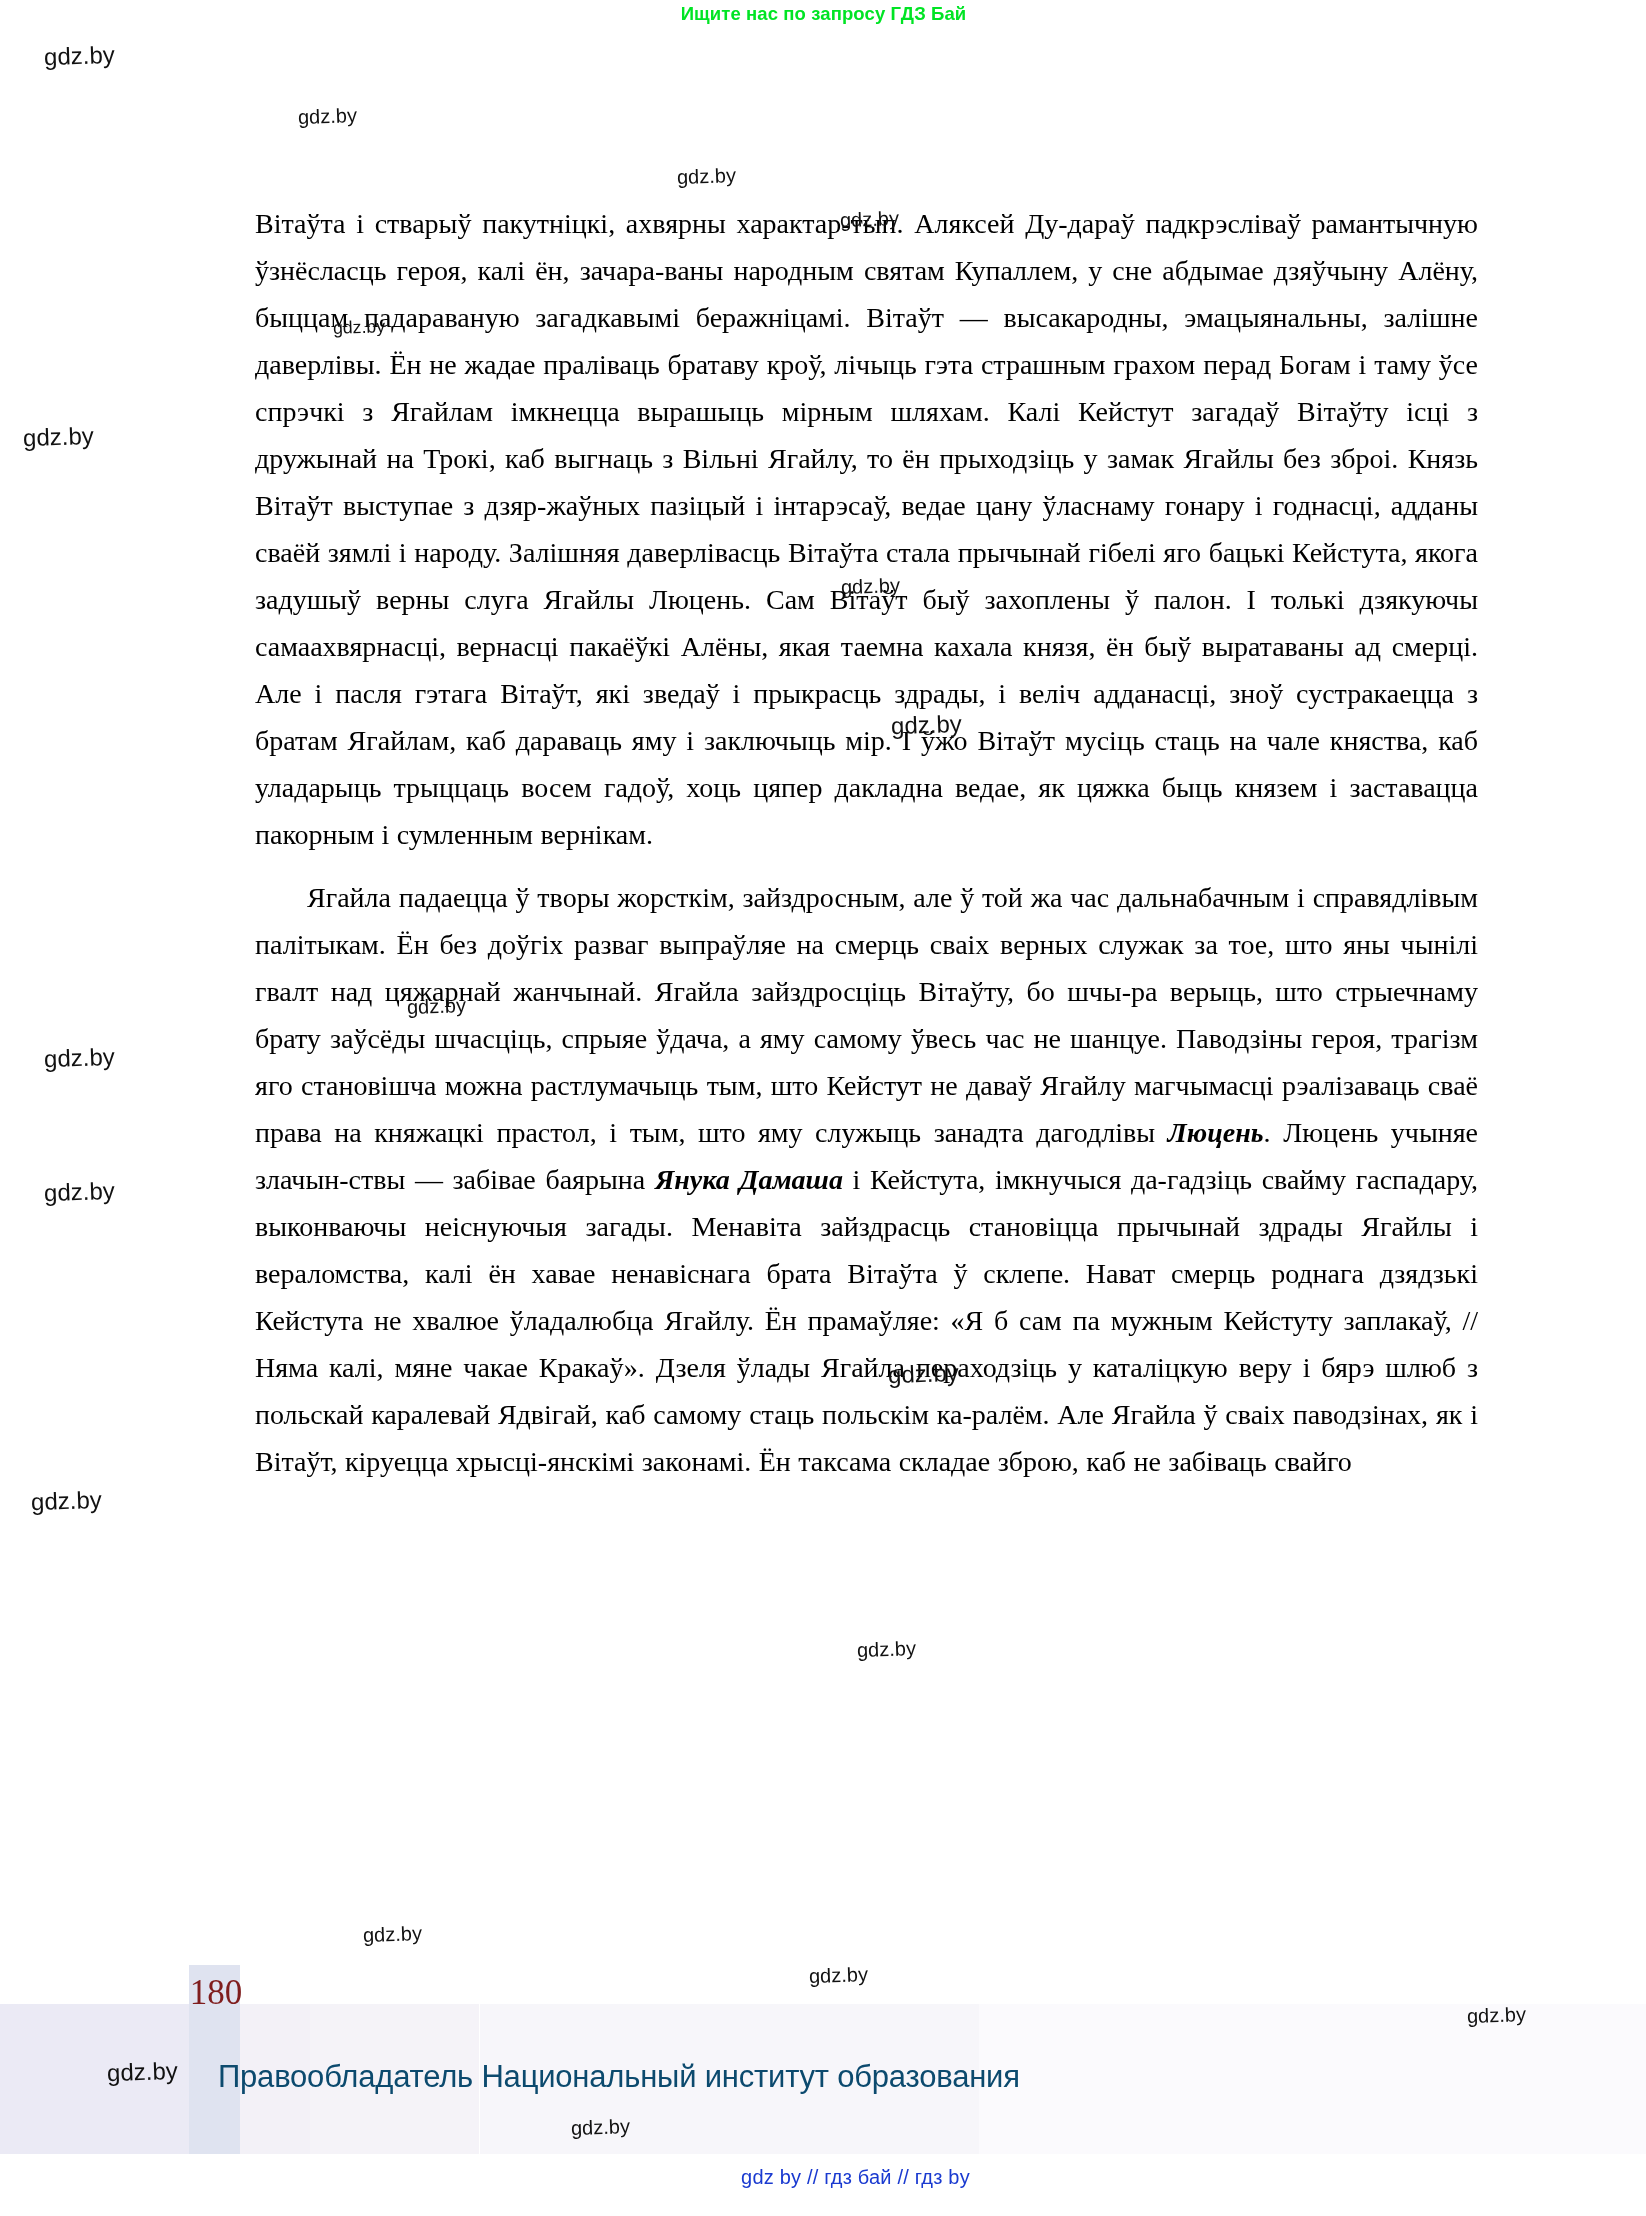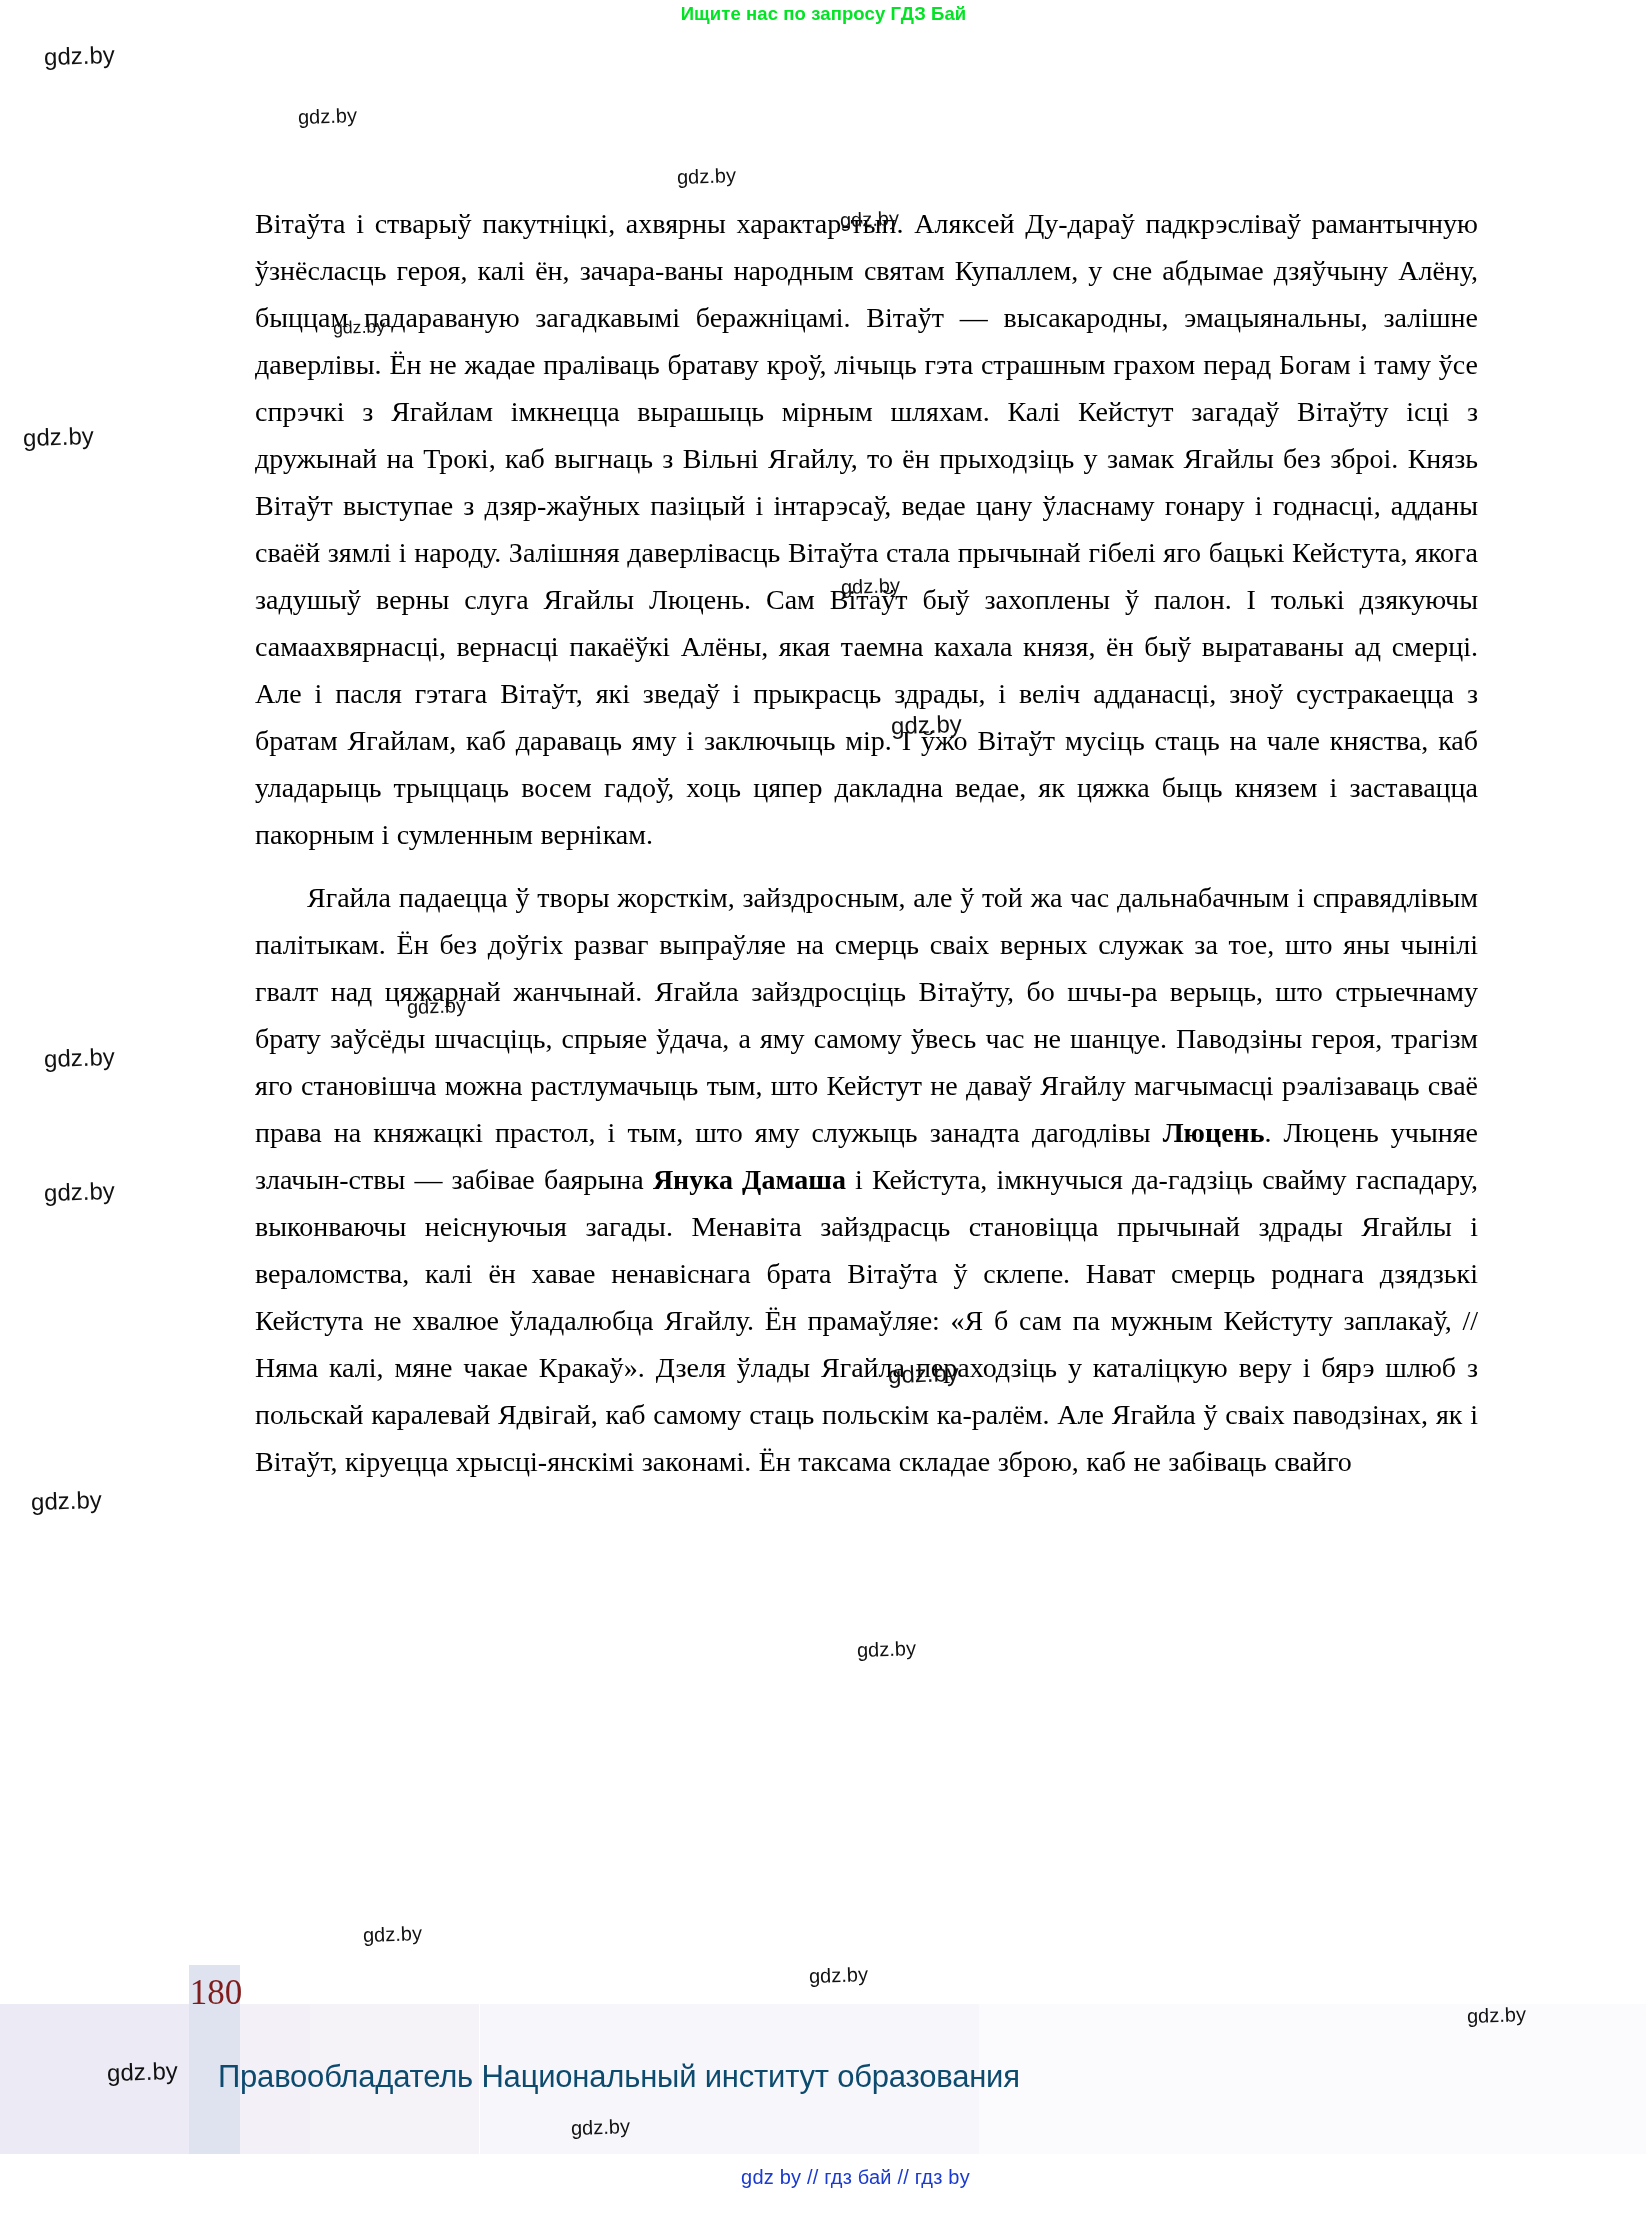--- a/index.html
+++ b/index.html
@@ -49,21 +49,21 @@
     color: #000000;
     text-align: justify;
     text-align-last: left;
     margin: 16px;
     -webkit-hyphens: none;
     hyphens: none;
     word-spacing: 0.4px;
   }
   .para + .para { margin-top: 0; }
   .para .indent { display: inline-block; width: 52px; }
-  .para b { font-weight: bold; }
+  .para b { font-weight: bold; font-style: italic; }
 
   
   #footer-bands {
     position: absolute;
     left: 0;
     top: 2004px;
     width: 1647px;
     height: 150px;
     pointer-events: none;
   }

